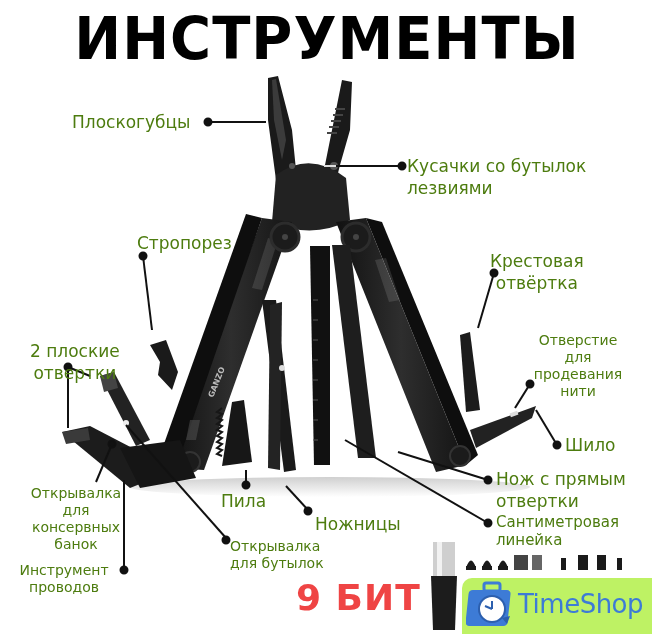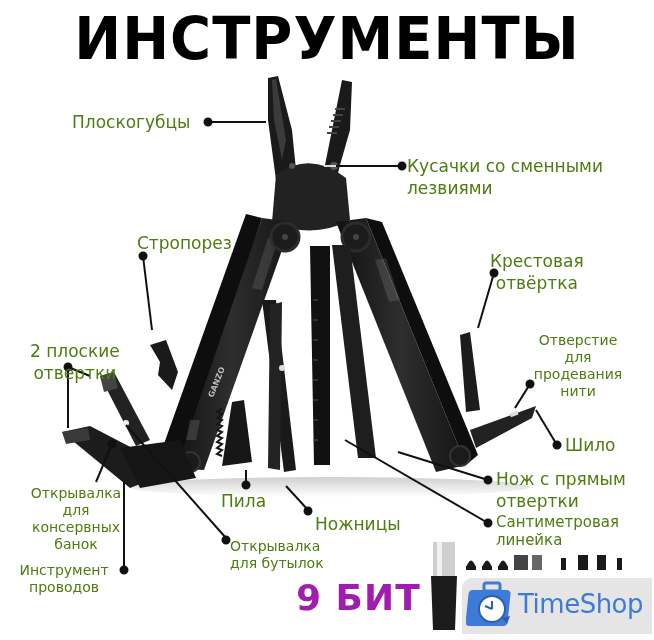--- a/index.html
+++ b/index.html
@@ -7,23 +7,23 @@
          font-family: "DejaVu Sans", "Liberation Sans", sans-serif; color: #111; }
   .title { position: absolute; left: 0; top: 6px; width: 654px; text-align: center;
            font-family: "DejaVu Sans", sans-serif; font-weight: bold; font-size: 56px;
            letter-spacing: 1px; line-height: 66px; color: #000; transform: scaleY(1.05); }
   .art { position: absolute; left: 0; top: 0; width: 654px; height: 640px; }
   .lbl { position: absolute; font-size: 15px; line-height: 18px; color: #4d7c0f; white-space: nowrap; }
   .lbl.c { text-align: center; }
   .lbl.big { font-size: 17px; line-height: 22px; }
   .lbl.sm { font-size: 14px; line-height: 17px; }
   .bits-label { position: absolute; left: 296px; top: 578px; font-size: 36px; font-weight: bold;
-                line-height: 40px; color: #a21caf; letter-spacing: 1px; }
+                line-height: 40px; color: #ef4444; letter-spacing: 1px; }
   .brand { position: absolute; left: 462px; top: 578px; width: 190px; height: 56px;
-           background: #e5e5e5; border-radius: 10px 0 0 0; }
+           background: #bef264; border-radius: 10px 0 0 0; }
   .brand-text { position: absolute; left: 56px; top: 10px; font-size: 26px; color: #3d7bd6;
                 font-family: "DejaVu Sans", sans-serif; line-height: 32px; letter-spacing: -0.5px; }
   .brand-logo { position: absolute; left: 4px; top: 2px; width: 52px; height: 50px; }
 </style>
 </head>
 <body>
 
 <div class="title">ИНСТРУМЕНТЫ</div>
 
 <svg class="art" viewBox="0 0 654 640" xmlns="http://www.w3.org/2000/svg">
@@ -174,21 +174,21 @@
       <rect x="578" y="555" width="10" height="15"></rect>
       <rect x="597" y="555" width="9" height="15"></rect>
       <rect x="617" y="558" width="5" height="12"></rect>
     </g>
   </g>
 </svg>
 
 <div class="lbl big" style="left:72px;top:111px;">Плоскогубцы</div>
 
 <div class="lbl big" style="left:407px;top:155px;">
-  <div>Кусачки со сменными</div>
+  <div>Кусачки со бутылок</div>
   <div>лезвиями</div>
 </div>
 
 <div class="lbl big" style="left:137px;top:232px;">Стропорез</div>
 
 <div class="lbl big c" style="left:490px;top:250px;">
   <div>Крестовая</div>
   <div>отвёртка</div>
 </div>
 

